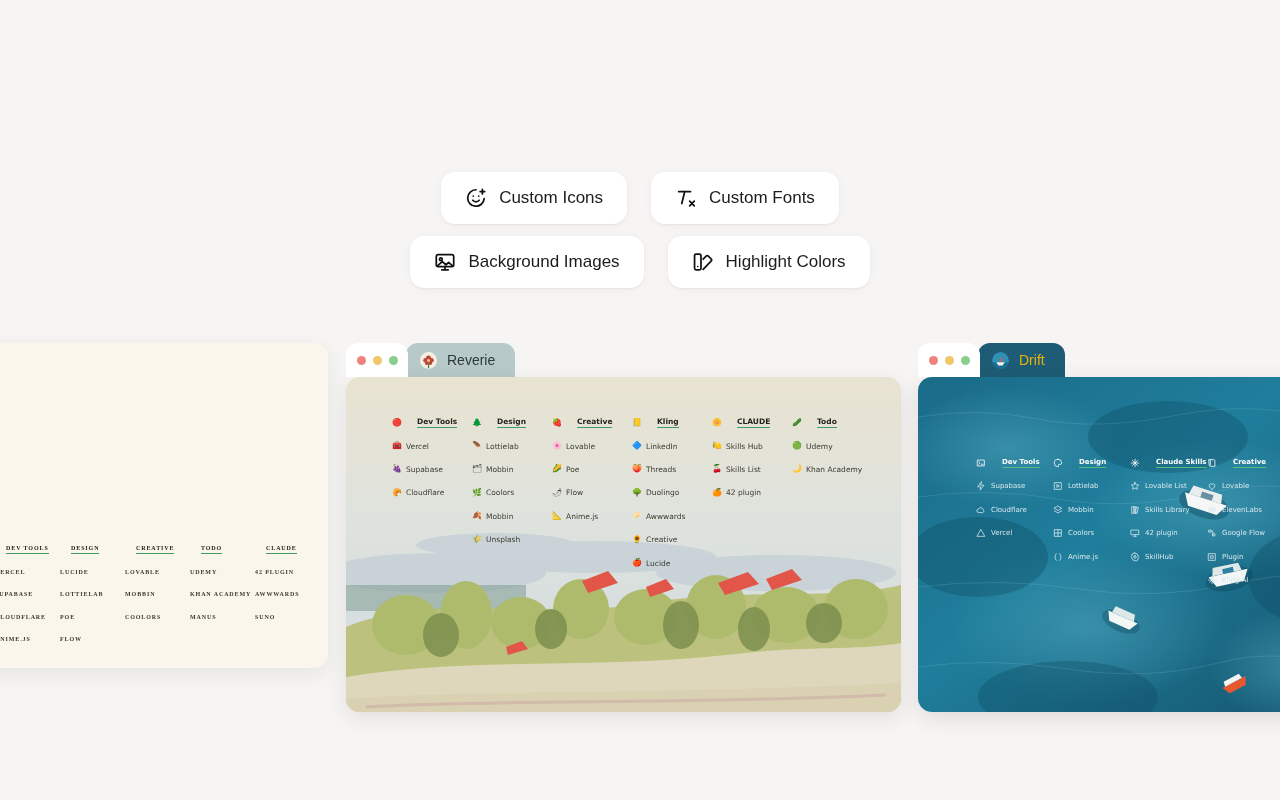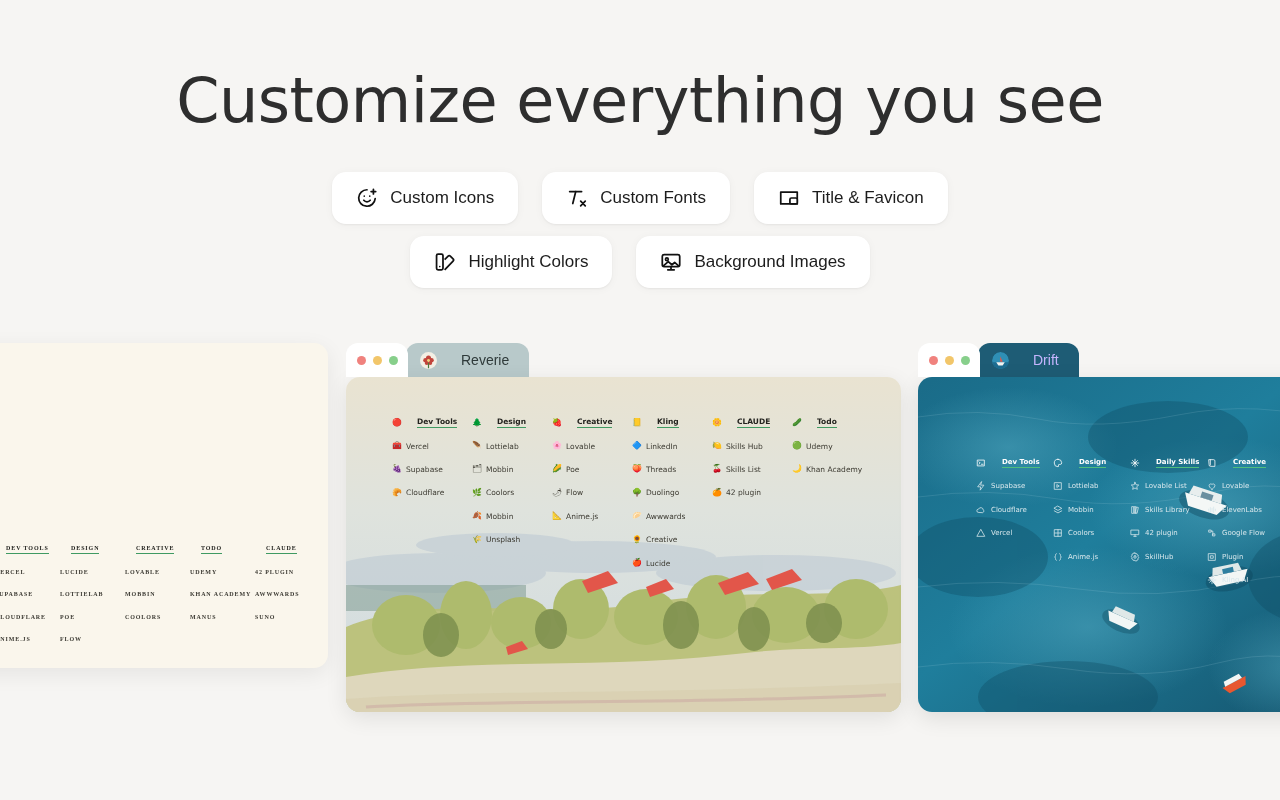--- a/index.html
+++ b/index.html
@@ -43,21 +43,21 @@
     height: 34px; width: 62px;
     display: flex; align-items: center; justify-content: center; gap: 7px;
     position: relative; z-index: 1;
   }
   .dot { width: 9px; height: 9px; border-radius: 50%; }
   .dot.r { background: #f0827e; }
   .dot.y { background: #f2c66a; }
   .dot.g { background: #87cf8b; }
   .tab {
     height: 34px; border-radius: 12px 12px 0 0;
-    display: flex; align-items: center; gap: 24px;
+    display: flex; align-items: center; gap: 10px;
     padding: 0 20px 0 14px; font-size: 14px;
     margin-left: -2px;
   }
   .tab .fav { width: 17px; height: 17px; border-radius: 50%; overflow: hidden; flex: 0 0 17px; position: relative; }
   .viewport { position: relative; overflow: hidden; }
 
   
   .cols { position: absolute; display: flex; }
   .col { display: flex; flex-direction: column; }
   .row { display: flex; align-items: center; }
@@ -91,21 +91,21 @@
   #card-b .cols { left: 46px; top: 34px; }
   #card-b .col { width: 80px; }
   #card-b .row { height: 23.4px; font-size: 7.5px; color: #3d3b32; gap: 5px;
     font-family: "DejaVu Sans", sans-serif; }
   #card-b .row .emoji { width: 9px; font-size: 8px; line-height: 1; }
   #card-b .hdr { font-weight: 700; }
   #card-b .hdr .lbl { border-bottom: 1.4px solid #3f9a62; padding-bottom: 1px; color: #23231f; }
 
   
   #card-c { left: 918px; top: 343px; }
-  #card-c .tab { background: #1e5c75; color: #c4b5fd; }
+  #card-c .tab { background: #1e5c75; color: #eab308; }
   #card-c .viewport {
     width: 420px; height: 335px;
     border-radius: 14px 0 0 14px;
     box-shadow: 0 6px 22px rgba(0,0,0,.10);
   }
   #card-c .cols { left: 58px; top: 74px; }
   #card-c .col { width: 77px; }
   #card-c .row { height: 23.5px; font-size: 7px; color: #d7e7ec; gap: 5px;
     font-family: "DejaVu Sans", sans-serif; }
   #card-c .row .emoji { width: 10px; height: 10px; }
@@ -113,21 +113,20 @@
   #card-c .hdr { font-weight: 700; color: #ffffff; }
   #card-c .hdr .lbl { border-bottom: 1.4px solid #4fbf7d; padding-bottom: 1px; }
 
   .clip { position: absolute; inset: 0; }
 </style>
 </head>
 <body>
 
 <div class="stage">
 
-  <h1 class="headline">Customize everything you see</h1>
 
   <div class="pill-rows">
     <div class="pill-row">
       <div class="pill">
         <span class="ico">
           <svg viewBox="0 0 24 24" fill="none" stroke="#111" stroke-width="1.9" stroke-linecap="round">
             <path d="M20.9 12.8A9 9 0 1 1 12 3"></path>
             <circle cx="9" cy="10" r=".9" fill="#111" stroke="none"></circle>
             <circle cx="15" cy="10" r=".9" fill="#111" stroke="none"></circle>
             <path d="M8.5 14.5a4.6 4.6 0 0 0 7 0"></path>
@@ -139,51 +138,42 @@
       <div class="pill">
         <span class="ico">
           <svg viewBox="0 0 24 24" fill="none" stroke="#111" stroke-width="1.9" stroke-linecap="round">
             <path d="M4 5h13"></path>
               <path d="M10.6 5 7.4 18"></path>
             <path d="M16 15.5l5 5M21 15.5l-5 5"></path>
           </svg>
         </span>
         <span>Custom Fonts</span>
       </div>
-      <div class="pill">
-        <span class="ico">
-          <svg viewBox="0 0 24 24" fill="none" stroke="#111" stroke-width="1.9" stroke-linejoin="round">
-            <path d="M3 5.5h18v13H3z" rx="2"></path>
-            <rect x="13" y="12" width="8" height="6.5" rx="1.6" fill="#fff"></rect>
-          </svg>
-        </span>
-        <span>Title &amp; Favicon</span>
-      </div>
     </div>
     <div class="pill-row">
-      <div class="pill">
-        <span class="ico">
-          <svg viewBox="0 0 24 24" fill="none" stroke="#111" stroke-width="1.9" stroke-linejoin="round">
-            <rect x="2.8" y="3.5" width="7" height="17" rx="1.6"></rect>
-            <circle cx="6.3" cy="17" r=".9" fill="#111" stroke="none"></circle>
-            <path d="M11.6 20.5 20.8 11a1.7 1.7 0 0 0 0-2.4l-3-3a1.7 1.7 0 0 0-2.4 0l-3.8 3.8"></path>
-          </svg>
-        </span>
-        <span>Highlight Colors</span>
-      </div>
       <div class="pill">
         <span class="ico">
           <svg viewBox="0 0 24 24" fill="none" stroke="#111" stroke-width="1.9" stroke-linejoin="round" stroke-linecap="round">
             <rect x="2.5" y="4" width="19" height="13" rx="2"></rect>
             <circle cx="7.5" cy="9" r="1.5"></circle>
             <path d="M4 16l5-4.5 4 3.5 3-2.5 4 3.5"></path>
             <path d="M12 17v3M8.5 20.5h7"></path>
           </svg>
         </span>
         <span>Background Images</span>
+      </div>
+      <div class="pill">
+        <span class="ico">
+          <svg viewBox="0 0 24 24" fill="none" stroke="#111" stroke-width="1.9" stroke-linejoin="round">
+            <rect x="2.8" y="3.5" width="7" height="17" rx="1.6"></rect>
+            <circle cx="6.3" cy="17" r=".9" fill="#111" stroke="none"></circle>
+            <path d="M11.6 20.5 20.8 11a1.7 1.7 0 0 0 0-2.4l-3-3a1.7 1.7 0 0 0-2.4 0l-3.8 3.8"></path>
+          </svg>
+        </span>
+        <span>Highlight Colors</span>
       </div>
     </div>
   </div>
 
   <div class="card" id="card-a">
     <div class="viewport">
       <svg class="flower" viewBox="0 0 320 300">
         <defs>
           <radialGradient id="fgA" cx="42%" cy="48%" r="58%">
             <stop offset="0%" stop-color="#b04a33" stop-opacity=".95"></stop>
@@ -652,21 +642,21 @@
               <span>Anime.js</span>
             </div>
           </div>
           <div class="col">
             <div class="row hdr">
               <span class="emoji">
                 <svg viewBox="0 0 24 24" fill="none" stroke="currentColor" stroke-width="1.9" stroke-linecap="round" stroke-linejoin="round">
                   <path d="M12 3v18M3 12h18M6 6l12 12M18 6L6 18"></path>
                 </svg>
               </span>
-              <span class="lbl">Daily Skills</span>
+              <span class="lbl">Claude Skills</span>
             </div>
             <div class="row">
               <span class="emoji">
                 <svg viewBox="0 0 24 24" fill="none" stroke="currentColor" stroke-width="1.9" stroke-linecap="round" stroke-linejoin="round">
                   <path d="M12 3l2.6 6 6.4.6-4.8 4.2 1.4 6.2L12 16.8 6.4 20l1.4-6.2L3 9.6 9.4 9z"></path>
                 </svg>
               </span>
               <span>Lovable List</span>
             </div>
             <div class="row">

